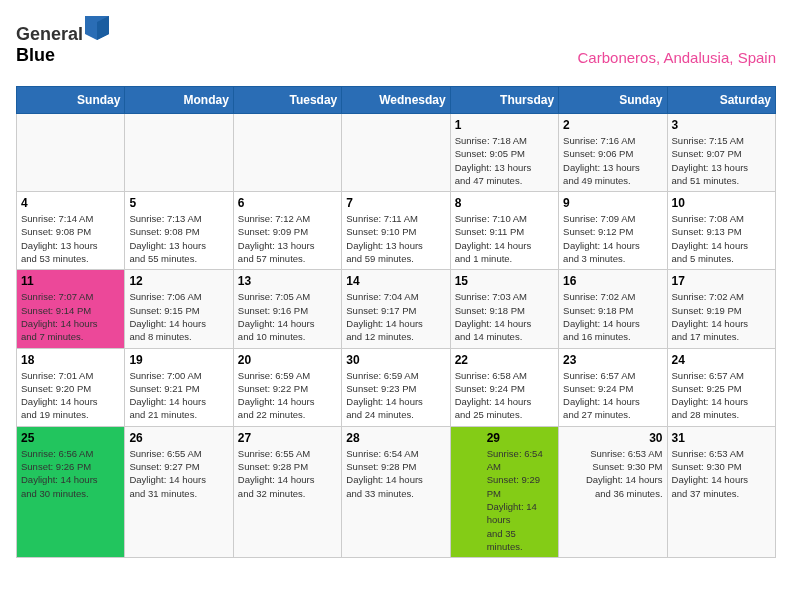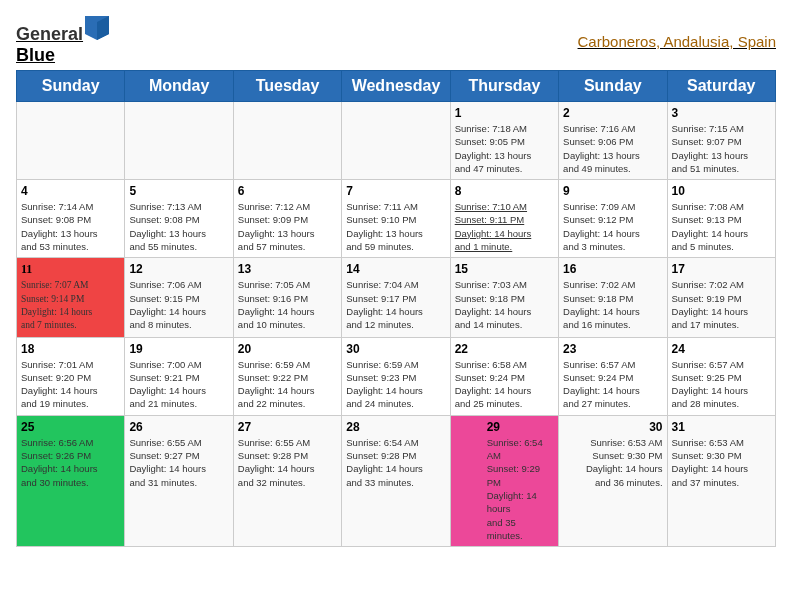--- a/index.html
+++ b/index.html
@@ -6,23 +6,22 @@
     body {
       font-family: Arial, sans-serif;
       background: #fff;
       width: 792px;
       min-height: 612px;
       padding: 16px;
     }
     .header-area {
       display: flex;
       justify-content: space-between;
-      align-items: center;
-      margin-bottom: 4px;
-      text-decoration: underline;
+      align-items: flex-end;
+      margin-bottom: 20px;
     }
     .logo {
       display: flex;
       align-items: center;
     }
     .logo-text-general {
       font-size: 18px;
       font-weight: bold;
       color: #333;
     }
@@ -39,34 +38,34 @@
     .title-area {
       text-align: right;
     }
     .month-title {
       font-size: 32px;
       font-weight: bold;
       color: #333;
     }
     .location-title {
       font-size: 15px;
-      color: #a16207;
+      color: #ec4899;
     }
     table {
       width: 100%;
       border-collapse: collapse;
       font-size: 10px;
     }
     .day-header {
       background-color: #2a6db5;
       color: white;
       font-weight: bold;
-      font-size: 16px;
+      font-size: 12px;
       padding: 6px 4px;
-      text-align: center;
+      text-align: right;
       border: 1px solid #1a5da0;
     }
     td {
       border: 1px solid #ccc;
       vertical-align: top;
       padding: 4px;
       width: calc(100% / 7);
       min-height: 80px;
       background: #fff;
     }
@@ -169,42 +168,42 @@
         </td>
         <td>
           <span class="day-number">7</span>
           <div class="day-info" style="white-space: pre-line;">Sunrise: 7:11 AM
 Sunset: 9:10 PM
 Daylight: 13 hours
 and 59 minutes.</div>
         </td>
         <td>
           <span class="day-number">8</span>
-          <div class="day-info" style="white-space: pre-line; text-decoration: underline;">Sunrise: 7:10 AM
+          <div class="day-info" style="white-space: pre-line;">Sunrise: 7:10 AM
 Sunset: 9:11 PM
 Daylight: 14 hours
 and 1 minute.</div>
         </td>
         <td>
           <span class="day-number">9</span>
           <div class="day-info" style="white-space: pre-line;">Sunrise: 7:09 AM
 Sunset: 9:12 PM
 Daylight: 14 hours
 and 3 minutes.</div>
         </td>
         <td>
           <span class="day-number">10</span>
           <div class="day-info" style="white-space: pre-line;">Sunrise: 7:08 AM
 Sunset: 9:13 PM
 Daylight: 14 hours
 and 5 minutes.</div>
         </td>
       </tr>
       <tr>
-        <td style="background: #ef4444; font-family: Liberation Serif, serif;">
+        <td style="background: #ec4899;">
           <span class="day-number">11</span>
           <div class="day-info" style="white-space: pre-line;">Sunrise: 7:07 AM
 Sunset: 9:14 PM
 Daylight: 14 hours
 and 7 minutes.</div>
         </td>
         <td style="background: rgb(249, 249, 249);">
           <span class="day-number">12</span>
           <div class="day-info" style="white-space: pre-line;">Sunrise: 7:06 AM
 Sunset: 9:15 PM
@@ -320,21 +319,21 @@
 Daylight: 14 hours
 and 32 minutes.</div>
         </td>
         <td style="background: rgb(249, 249, 249);">
           <span class="day-number">28</span>
           <div class="day-info" style="white-space: pre-line;">Sunrise: 6:54 AM
 Sunset: 9:28 PM
 Daylight: 14 hours
 and 33 minutes.</div>
         </td>
-        <td style="background: #ec4899; padding-left: 36px;">
+        <td style="background: #84cc16; padding-left: 36px;">
           <span class="day-number">29</span>
           <div class="day-info" style="white-space: pre-line;">Sunrise: 6:54 AM
 Sunset: 9:29 PM
 Daylight: 14 hours
 and 35 minutes.</div>
         </td>
         <td style="background: rgb(249, 249, 249); text-align: right;">
           <span class="day-number">30</span>
           <div class="day-info" style="white-space: pre-line;">Sunrise: 6:53 AM
 Sunset: 9:30 PM

